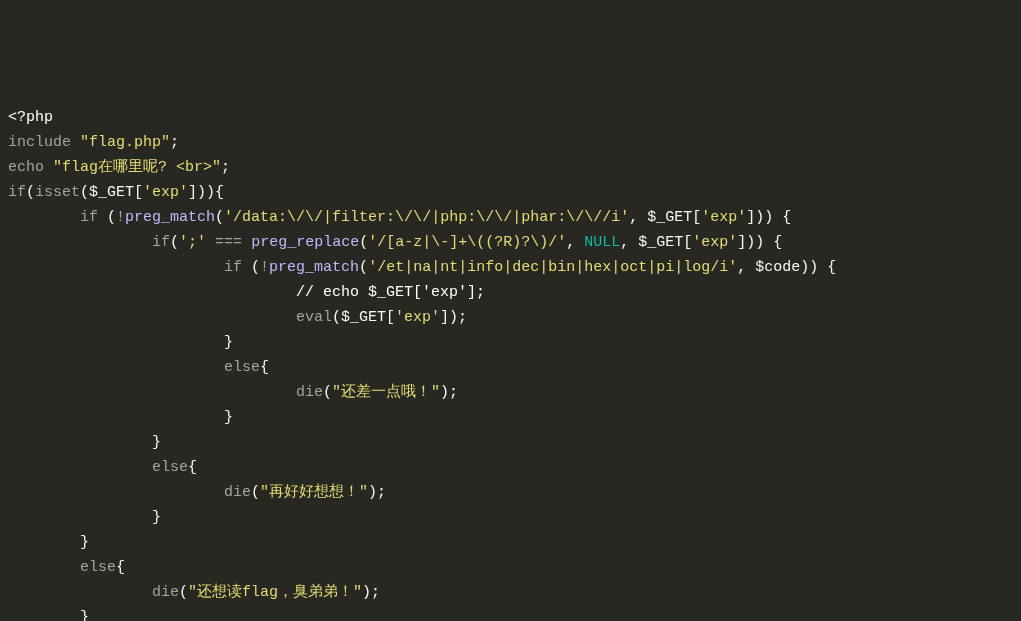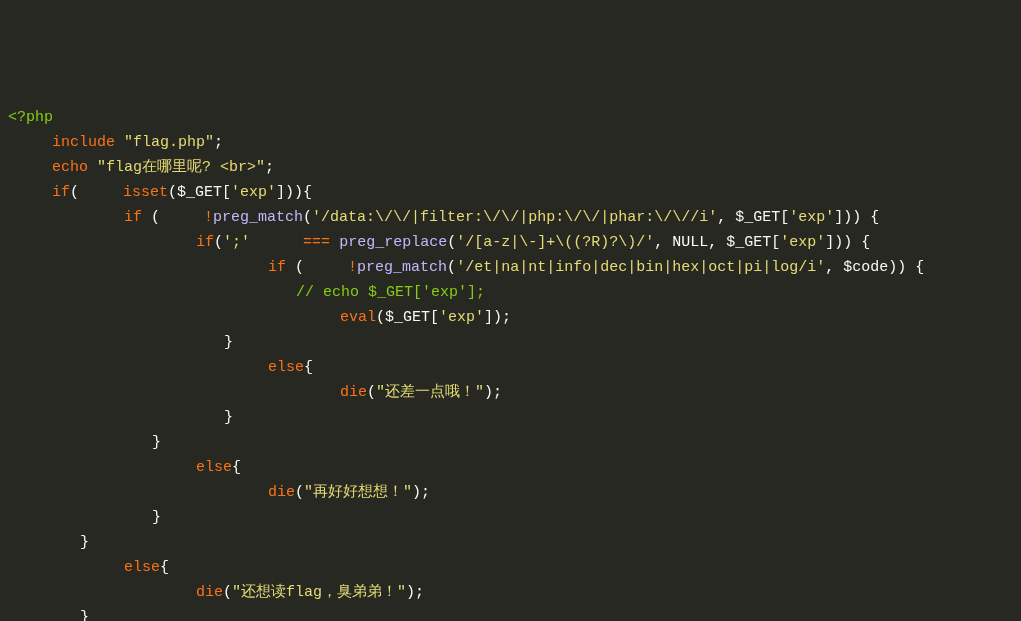--- a/index.html
+++ b/index.html
@@ -6,25 +6,25 @@
   body {
     background: #272822;
     font-family: Consolas, "Courier New", monospace;
     font-size: 15px;
     line-height: 25px;
     color: #f8f8f2;
     padding: 5px 8px;
     white-space: pre;
     overflow-x: auto;
   }
-  .tok-dim { color: #84cc16; }
-  .tok-key { color: #f97316; margin-left: 44px; }
+  .tok-dim { color: #ffffff; }
+  .tok-key { color: #a3a3a3; }
   .tok-str { color: #e6db74; }
   .tok-def { color: #f8f8f2; }
-  .tok-null { color: #ffffff; }
+  .tok-null { color: #14b8a6; }
   .tok-func { color: #c4b5fd; }
   .line { display: block; min-height: 25px; }
 </style>
 </head>
 <body>
 
 
 
 <div id="code-container"><span class="line"><span class="tok-dim">&lt;?php</span></span><span class="line"><span class="tok-key">include</span><span class="tok-def"> </span><span class="tok-str">"flag.php"</span><span class="tok-def">;</span></span><span class="line"><span class="tok-key">echo</span><span class="tok-def"> </span><span class="tok-str">"flag在哪里呢? &lt;br&gt;"</span><span class="tok-def">;</span></span><span class="line"><span class="tok-key">if</span><span class="tok-def">(</span><span class="tok-key">isset</span><span class="tok-def">($_GET[</span><span class="tok-str">'exp'</span><span class="tok-def">])){</span></span><span class="line"><span class="tok-def">        </span><span class="tok-key">if</span><span class="tok-def"> (</span><span class="tok-key">!</span><span class="tok-func">preg_match</span><span class="tok-def">(</span><span class="tok-str">'/data:\/\/|filter:\/\/|php:\/\/|phar:\/\//i'</span><span class="tok-def">, $_GET[</span><span class="tok-str">'exp'</span><span class="tok-def">])) {</span></span><span class="line"><span class="tok-def">                </span><span class="tok-key">if</span><span class="tok-def">(</span><span class="tok-str">';'</span><span class="tok-def"> </span><span class="tok-key">===</span><span class="tok-def"> </span><span class="tok-func">preg_replace</span><span class="tok-def">(</span><span class="tok-str">'/[a-z|\-]+\((?R)?\)/'</span><span class="tok-def">, </span><span class="tok-null">NULL</span><span class="tok-def">, $_GET[</span><span class="tok-str">'exp'</span><span class="tok-def">])) {</span></span><span class="line"><span class="tok-def">                        </span><span class="tok-key">if</span><span class="tok-def"> (</span><span class="tok-key">!</span><span class="tok-func">preg_match</span><span class="tok-def">(</span><span class="tok-str">'/et|na|nt|info|dec|bin|hex|oct|pi|log/i'</span><span class="tok-def">, $code)) {</span></span><span class="line"><span class="tok-def">                                </span><span class="tok-dim">// echo $_GET['exp'];</span></span><span class="line"><span class="tok-def">                                </span><span class="tok-key">eval</span><span class="tok-def">($_GET[</span><span class="tok-str">'exp'</span><span class="tok-def">]);</span></span><span class="line"><span class="tok-def">                        }</span></span><span class="line"><span class="tok-def">                        </span><span class="tok-key">else</span><span class="tok-def">{</span></span><span class="line"><span class="tok-def">                                </span><span class="tok-key">die</span><span class="tok-def">(</span><span class="tok-str">"还差一点哦！"</span><span class="tok-def">);</span></span><span class="line"><span class="tok-def">                        }</span></span><span class="line"><span class="tok-def">                }</span></span><span class="line"><span class="tok-def">                </span><span class="tok-key">else</span><span class="tok-def">{</span></span><span class="line"><span class="tok-def">                        </span><span class="tok-key">die</span><span class="tok-def">(</span><span class="tok-str">"再好好想想！"</span><span class="tok-def">);</span></span><span class="line"><span class="tok-def">                }</span></span><span class="line"><span class="tok-def">        }</span></span><span class="line"><span class="tok-def">        </span><span class="tok-key">else</span><span class="tok-def">{</span></span><span class="line"><span class="tok-def">                </span><span class="tok-key">die</span><span class="tok-def">(</span><span class="tok-str">"还想读flag，臭弟弟！"</span><span class="tok-def">);</span></span><span class="line"><span class="tok-def">        }</span></span></div>
 

